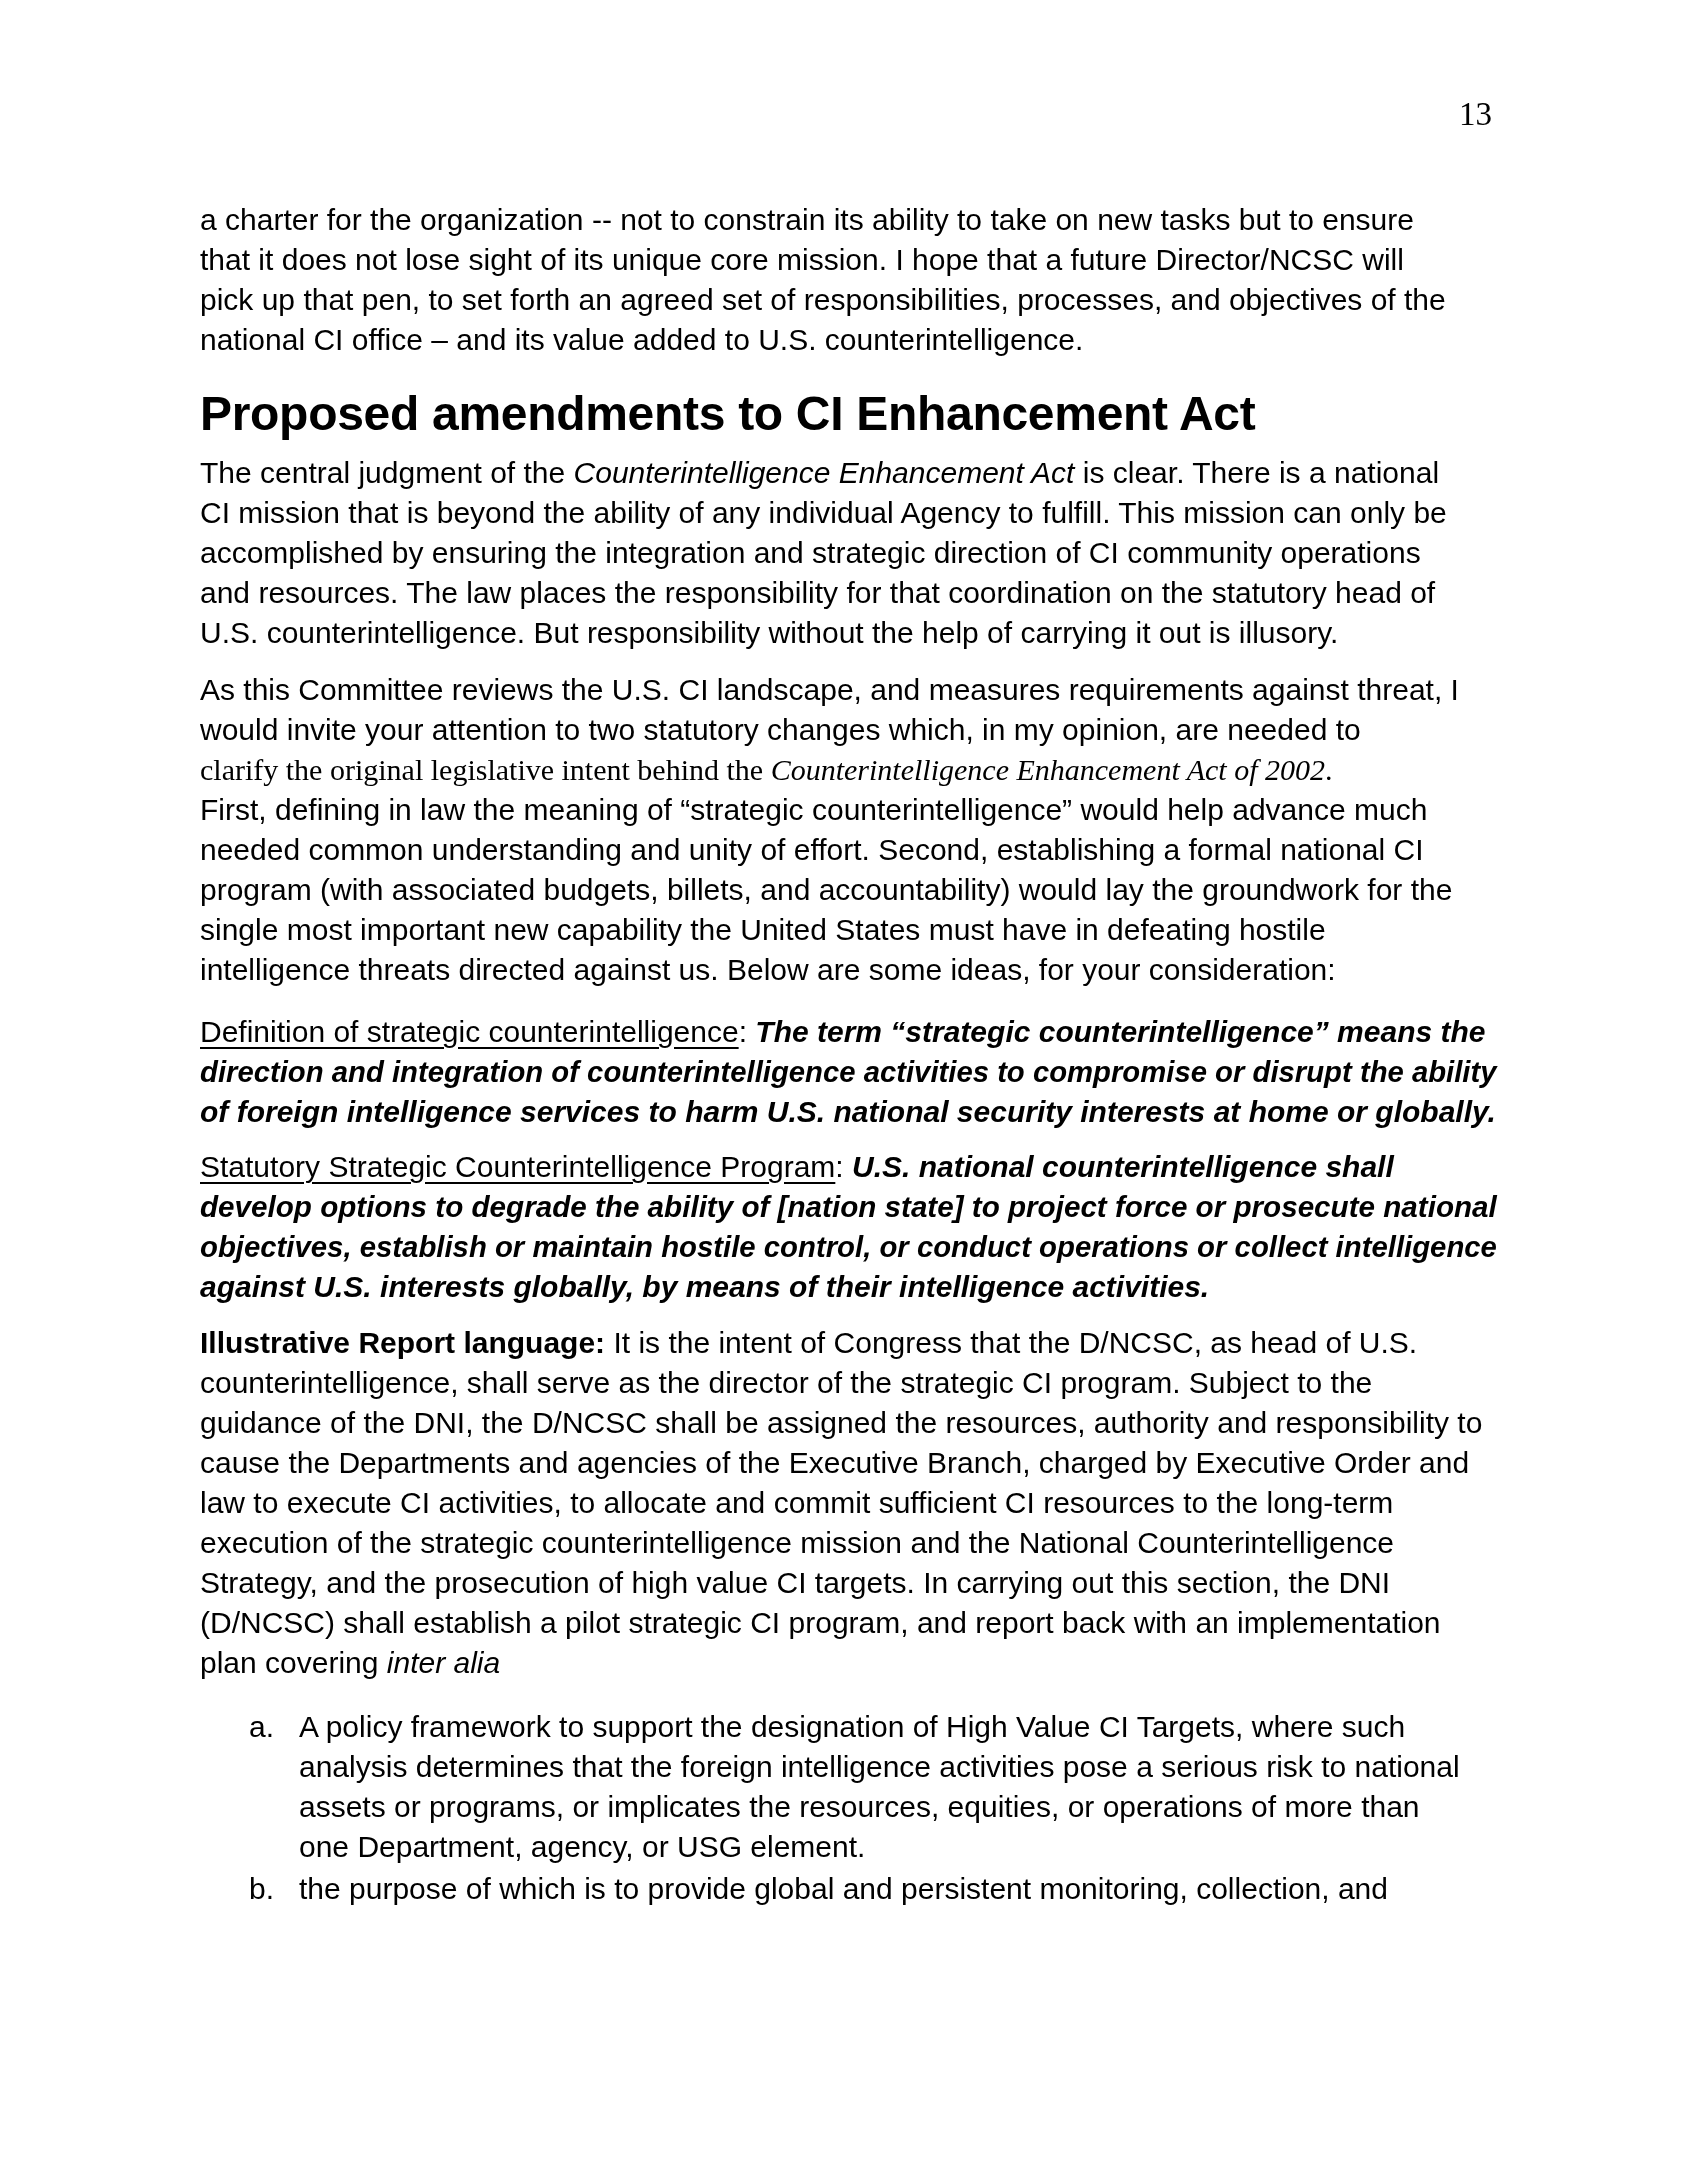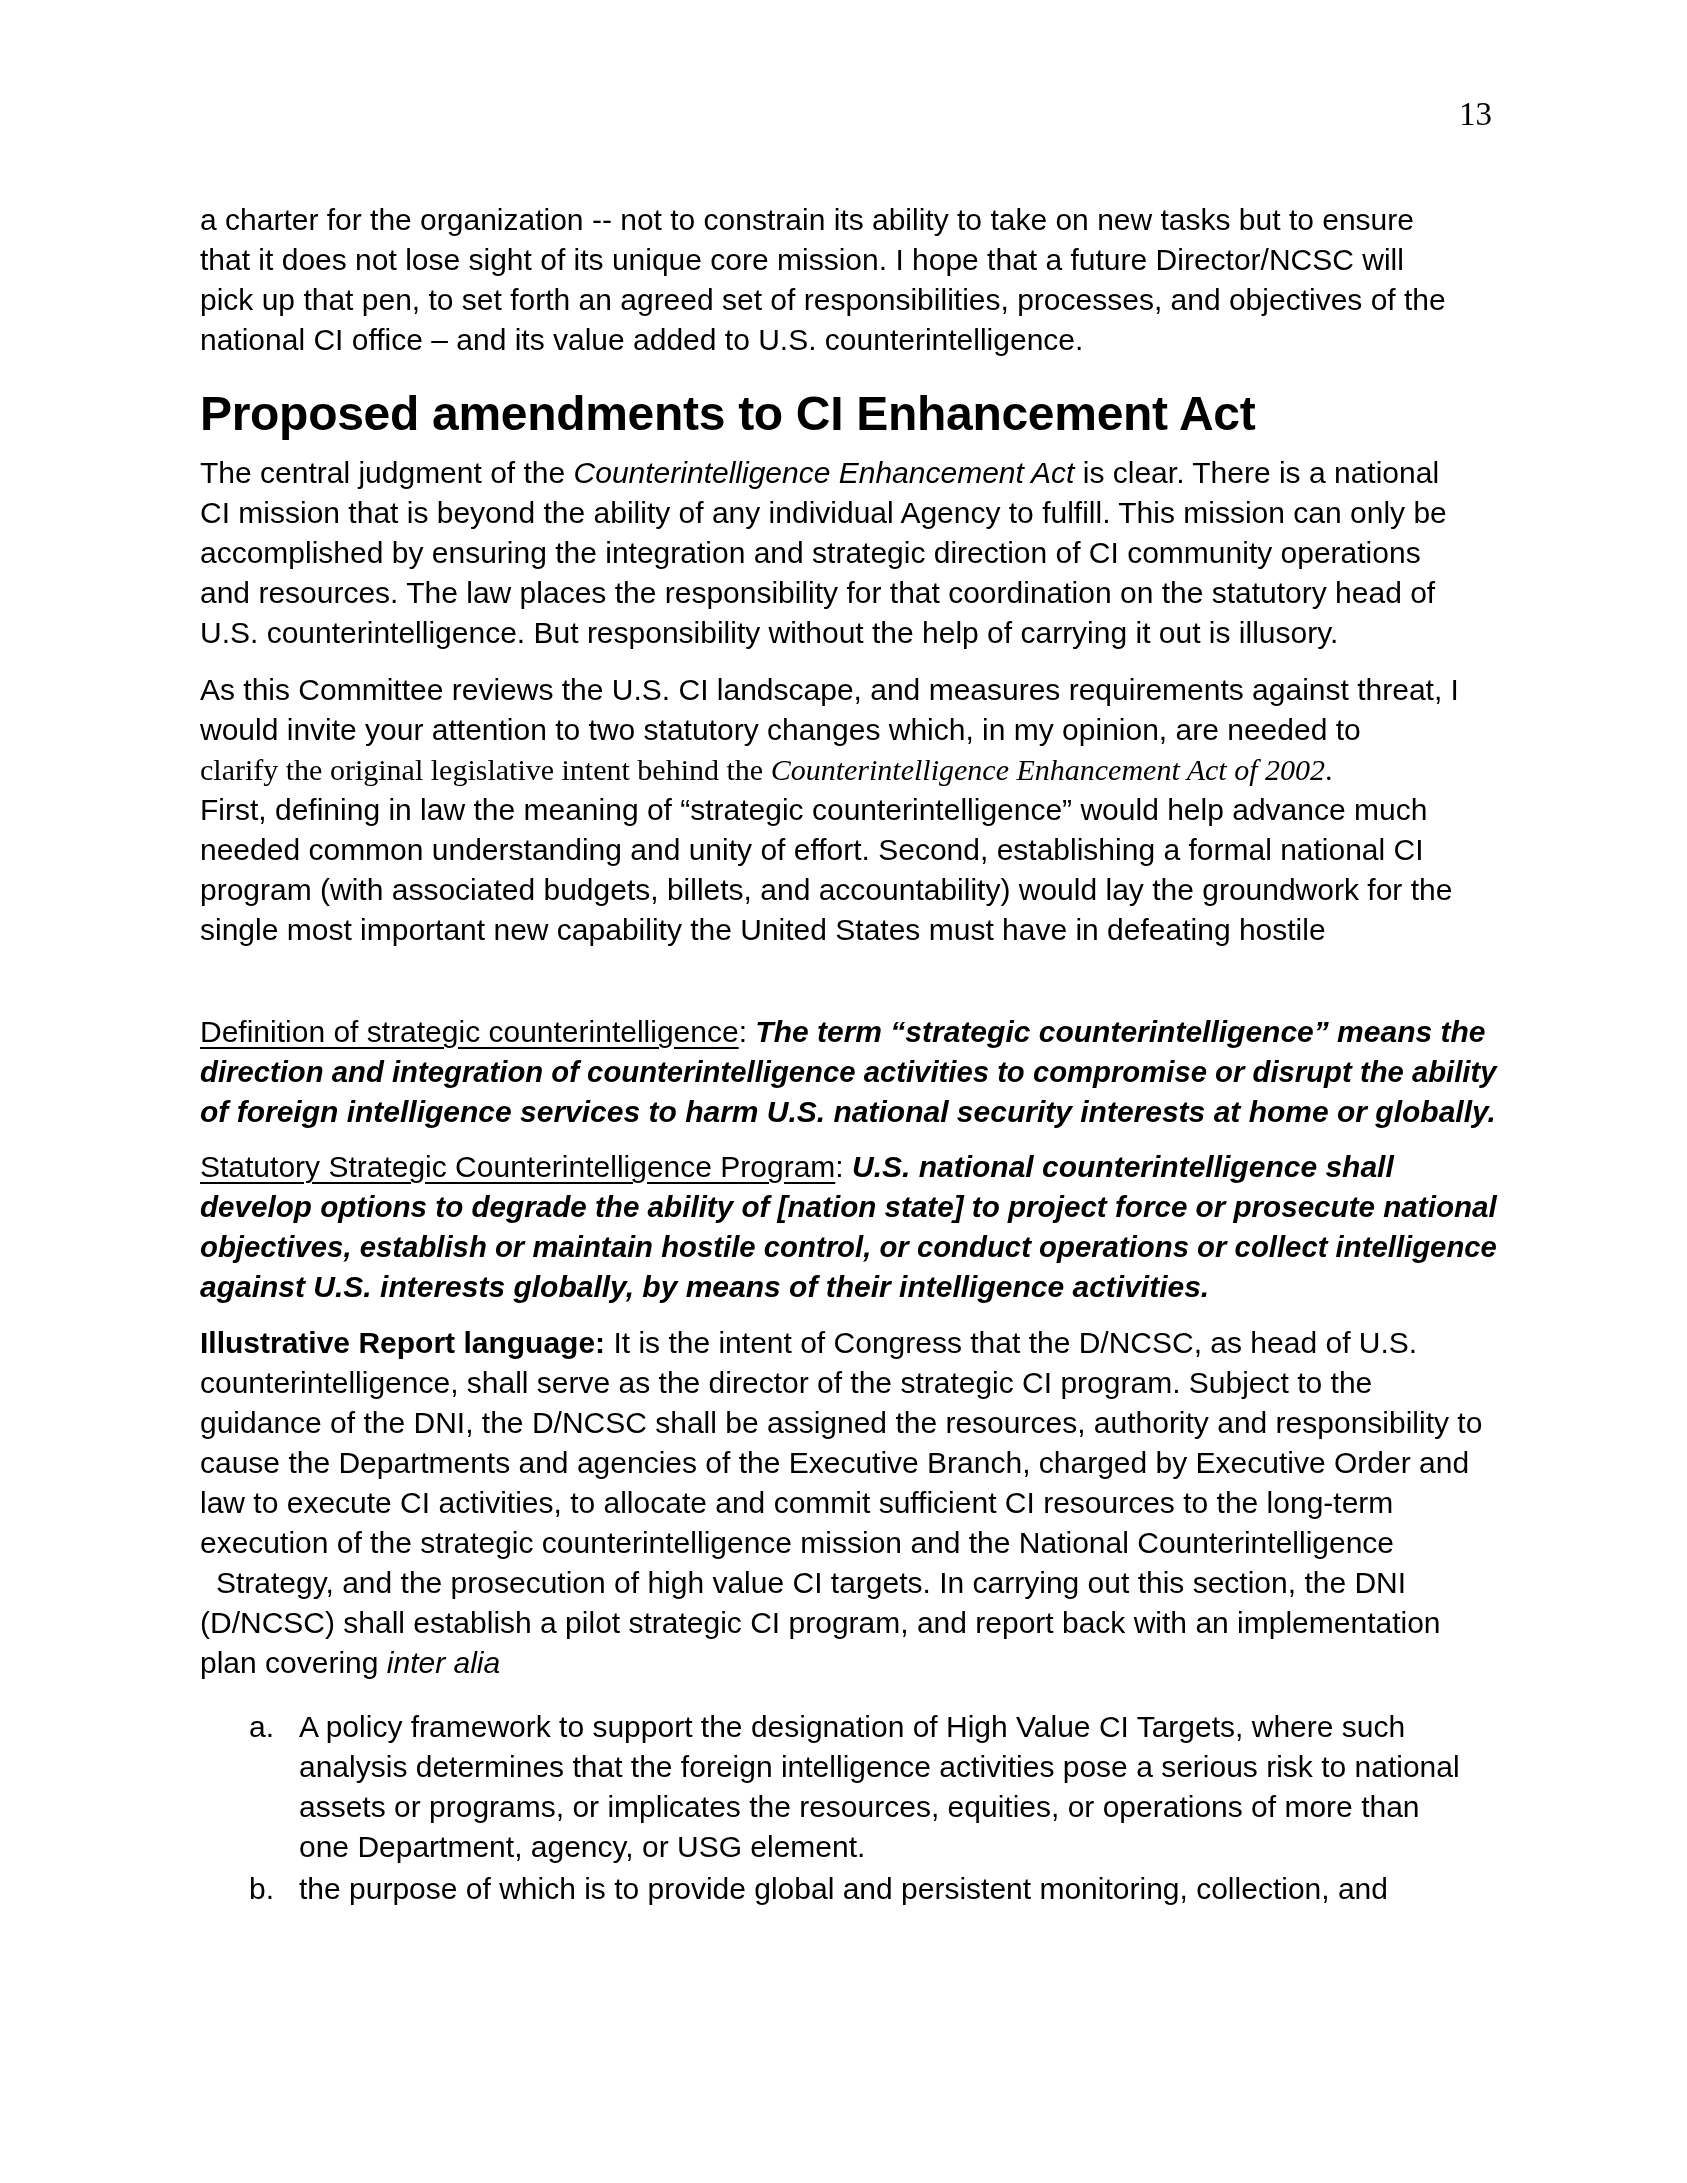--- a/index.html
+++ b/index.html
@@ -50,40 +50,41 @@
       <div class="line"><span>U.S. counterintelligence.  But responsibility without the help of carrying it out is illusory.</span></div>
     </div>
   <div class="para" style="top:670px">
       <div class="line" style="word-spacing: 0px;"><span>As this Committee reviews the U.S. CI landscape, and measures requirements against threat, I</span></div>
       <div class="line" style="word-spacing: 0px;"><span>would invite your attention to two statutory changes which, in my opinion, are needed to</span></div>
       <div class="line" style="word-spacing: 0px; font-family: Liberation Serif, serif;"><span>clarify the original legislative intent behind the </span><span class="i">Counterintelligence Enhancement Act of 2002</span><span>.</span></div>
       <div class="line" style="word-spacing: 0px;"><span>First, defining in law the meaning of “strategic counterintelligence” would help advance much</span></div>
       <div class="line" style="word-spacing: 0px;"><span>needed common understanding and unity of effort.  Second, establishing a formal national CI</span></div>
       <div class="line" style="word-spacing: 0px;"><span>program (with associated budgets, billets, and accountability) would lay the groundwork for the</span></div>
       <div class="line" style="word-spacing: 0px;"><span>single most important new capability the United States must have in defeating hostile</span></div>
+      <div class="line"><span>intelligence threats directed against us.  Below are some ideas, for your consideration:</span></div>
     </div>
   <div class="para" style="top:1012px">
       <div class="line" style="word-spacing: 0px;"><span class="u">Definition of strategic counterintelligence</span><span>: </span><span class="bi">The term “strategic counterintelligence” means the</span></div>
       <div class="line" style="transform: scaleX(0.975916);"><span class="bi">direction and integration of counterintelligence activities to compromise or disrupt the ability</span></div>
       <div class="line"><span class="bi">of foreign intelligence services to harm U.S. national security interests at home or globally.</span></div>
     </div>
   <div class="para" style="top:1147px">
       <div class="line" style="word-spacing: 0px;"><span class="u">Statutory Strategic Counterintelligence Program</span><span>:  </span><span class="bi">U.S. national counterintelligence shall</span></div>
       <div class="line" style="transform: scaleX(0.98731);"><span class="bi">develop options to degrade the ability of [nation state] to project force or prosecute national</span></div>
       <div class="line" style="transform: scaleX(0.977387);"><span class="bi">objectives, establish or maintain hostile control, or conduct operations or collect intelligence</span></div>
       <div class="line"><span class="bi">against U.S. interests globally, by means of their intelligence activities.</span></div>
     </div>
   <div class="para" style="top:1323px">
       <div class="line" style="word-spacing: 0px;"><span class="b">Illustrative Report language:</span><span>  It is the intent of Congress that the D/NCSC, as head of U.S.</span></div>
       <div class="line" style="word-spacing: 0px;"><span>counterintelligence, shall serve as the director of the strategic CI program.  Subject to the</span></div>
       <div class="line" style="word-spacing: 0px;"><span>guidance of the DNI, the D/NCSC shall be assigned the resources, authority and responsibility to</span></div>
       <div class="line" style="word-spacing: 0px;"><span>cause the Departments and agencies of the Executive Branch, charged by Executive Order and</span></div>
       <div class="line" style="word-spacing: 0px;"><span>law to execute CI activities, to allocate and commit sufficient CI resources to the long-term</span></div>
       <div class="line" style="word-spacing: 0px;"><span>execution of the strategic counterintelligence mission and the National Counterintelligence</span></div>
-      <div class="line" style="word-spacing: 0px; margin-left: 16px;"><span>Strategy, and the prosecution of high value CI targets.  In carrying out this section, the DNI</span></div>
+      <div class="line" style="word-spacing: 0px;"><span>Strategy, and the prosecution of high value CI targets.  In carrying out this section, the DNI</span></div>
       <div class="line" style="word-spacing: 0px;"><span>(D/NCSC) shall establish a pilot strategic CI program, and report back with an implementation</span></div>
       <div class="line"><span>plan covering </span><span class="i">inter alia</span></div>
     </div>
   <div class="para item" style="top:1707px">
       <span class="marker">a.</span>
       <div class="line" style="word-spacing: 0px;"><span>A policy framework to support the designation of High Value CI Targets, where such</span></div>
       <div class="line" style="word-spacing: 0px;"><span>analysis determines that the foreign intelligence activities pose a serious risk to national</span></div>
       <div class="line" style="word-spacing: 0px;"><span>assets or programs, or implicates the resources, equities, or operations of more than</span></div>
       <div class="line"><span>one Department, agency, or USG element.</span></div>
     </div>

